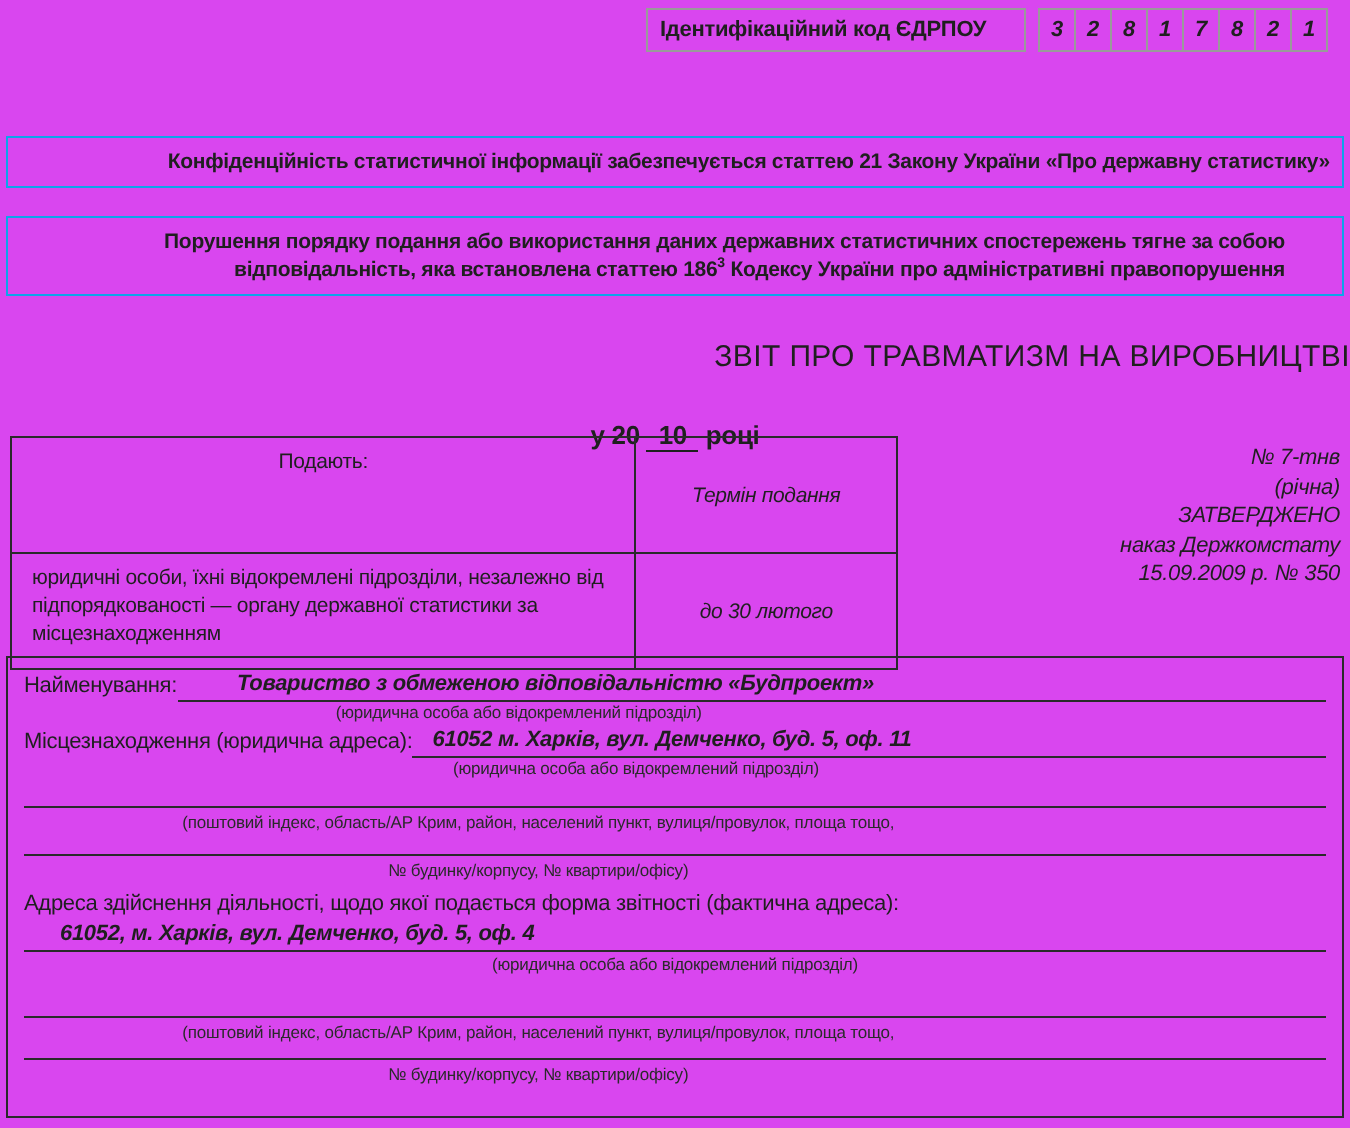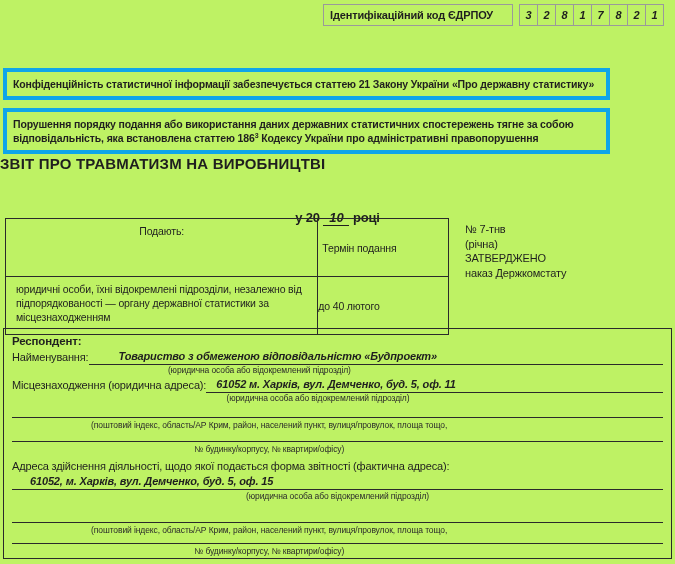--- a/index.html
+++ b/index.html
@@ -1,19 +1,19 @@
 <!DOCTYPE html>
 <html><head>
 <meta charset="utf-8">
 <style>
   * { margin:0; padding:0; box-sizing:border-box; }
   html,body { background:#ffffff; }
   .page {
     position:relative; width:675px; height:564px; margin:0 auto;
-    background:#bef264; color:#1f1f1f;
+    background:#d946ef; color:#1f1f1f;
     font-family:"Liberation Sans", sans-serif;
     font-size:11px; letter-spacing:-0.15px; overflow:hidden;
   }
 
   
   .idrow { position:absolute; top:4px; left:323px; display:flex; align-items:stretch; }
   .idlabel {
     width:190px; height:22px; border:1px solid #9a9a9a;
     font-weight:bold; font-size:11px; line-height:20px; padding-left:6px;
     white-space:nowrap;
@@ -25,56 +25,56 @@
     text-align:center; line-height:20px;
   }
   .idcell:first-child { margin-left:0; }
 
   .obs-title {
     position:absolute; top:40px; left:0; width:100%;
     text-align:center; font-weight:bold; font-size:11.5px;
   }
 
   .notice-box {
-    position:absolute; left:3px; width:607px;
-    border:4px solid #0ea5e9; text-align:left; font-weight:bold;
+    position:absolute; left:3px; width:669px;
+    border:1px solid #0ea5e9; text-align:right; font-weight:bold;
     font-size:10.5px; padding:5px 6px; line-height:14px;
   }
   .box-confidential { top:68px; }
   .box-violation { top:108px; }
   .box-violation .inner { max-width:610px; margin:0 auto; }
   sup { font-size:7px; vertical-align:super; line-height:0; }
 
   .main-title {
-    position:absolute; top:155px; left:0; width:100%;
-    text-align:left; font-weight:bold; font-size:15px; letter-spacing:0.2px;
+    position:absolute; top:170px; left:0; width:100%;
+    text-align:right; font-weight:normal; font-size:15px; letter-spacing:0.2px;
   }
   .year-line {
     position:absolute; top:182px; left:0; width:100%;
     text-align:center; font-weight:bold; font-size:13px;
   }
   .year-fill {
     display:inline-block; min-width:26px; text-align:center;
-    font-style:italic; border-bottom:1px solid #1f1f1f; line-height:14px;margin-top:29px;
+    border-bottom:1px solid #1f1f1f; line-height:14px;margin-top:29px;
   }
 
   
   .sub-table {
     position:absolute; top:218px; left:5px; width:444px;
     border-collapse:collapse; font-size:10.5px; color:#1f1f1f;
     letter-spacing:-0.15px;
   }
   .sub-table td { border:1px solid #2a2a2a; vertical-align:middle; }
   .sub-table .hdr { text-align:center; padding:3px 4px; height:20px; }
   .sub-table .c1 { width:313px; padding:5px 10px 8px 10px; line-height:14px; vertical-align:top; height:58px; }
-  .sub-table .c2 { width:131px; text-align:left; }
+  .sub-table .c2 { width:131px; text-align:center;font-style:italic; }
 
   .form-info {
     position:absolute; top:222px; left:465px; width:205px;
-    text-align:left; font-size:11px; line-height:14.5px;
+    text-align:right; font-size:11px; line-height:14.5px;font-style:italic;
   }
 
   
   .resp-box {
     position:absolute; top:328px; left:3px; width:669px; height:231px;
     border:1.5px solid #2a2a2a; padding:5px 8px 0 8px; font-size:11px;
   }
   .resp-title { font-weight:bold; font-size:11.5px; line-height:14px; }
   .fillrow { display:flex; align-items:flex-end; line-height:15px; margin-top:1px; }
   .fillrow .lbl { white-space:nowrap; }
@@ -137,34 +137,34 @@
   </div>
 
   <table class="sub-table">
     <tbody>
         <tr>
       <td class="hdr c1">Подають:</td>
       <td class="hdr c2">Термін подання</td>
     </tr>
     <tr>
       <td class="c1">юридичні особи, їхні відокремлені підрозділи, незалежно від підпорядкованості — органу державної статистики за місцезнаходженням</td>
-      <td class="c2">до 40 лютого</td>
+      <td class="c2">до 30 лютого</td>
     </tr>
   </tbody>
     </table>
 
   <div class="form-info">
     <div>№ 7-тнв</div>
     <div>(річна)</div>
     <div>ЗАТВЕРДЖЕНО</div>
     <div>наказ Держкомстату</div>
+    <div>15.09.2009 р. № 350</div>
   </div>
 
   <div class="resp-box">
-    <div class="resp-title">Респондент:</div>
 
     <div class="fillrow">
       <span class="lbl">Найменування:</span>
       <span class="fill pad30"><span class="val">Товариство з обмеженою відповідальністю «Будпроект»</span></span>
     </div>
     <div class="cap w76">(юридична особа або відокремлений підрозділ)</div>
 
     <div class="fillrow">
       <span class="lbl">Місцезнаходження (юридична адреса):</span>
       <span class="fill pad10"><span class="val">61052 м. Харків, вул. Демченко, буд. 5, оф. 11</span></span>
@@ -172,21 +172,21 @@
     <div class="cap w94">(юридична особа або відокремлений підрозділ)</div>
 
     <div class="blank-line bl1"></div>
     <div class="cap w79">(поштовий індекс, область/АР Крим, район, населений пункт, вулиця/провулок, площа тощо,</div>
 
     <div class="blank-line bl2"></div>
     <div class="cap w79">№ будинку/корпусу, № квартири/офісу)</div>
 
     <div class="activity-label">Адреса здійснення діяльності, щодо якої подається форма звітності (фактична адреса):</div>
     <div class="fillrow">
-      <span class="fill pad18"><span class="val">61052, м. Харків, вул. Демченко, буд. 5, оф. 15</span></span>
+      <span class="fill pad18"><span class="val">61052, м. Харків, вул. Демченко, буд. 5, оф. 4</span></span>
     </div>
     <div class="cap mt1">(юридична особа або відокремлений підрозділ)</div>
 
     <div class="blank-line bl3"></div>
     <div class="cap w79">(поштовий індекс, область/АР Крим, район, населений пункт, вулиця/провулок, площа тощо,</div>
 
     <div class="blank-line bl4"></div>
     <div class="cap w79">№ будинку/корпусу, № квартири/офісу)</div>
   </div>
 

